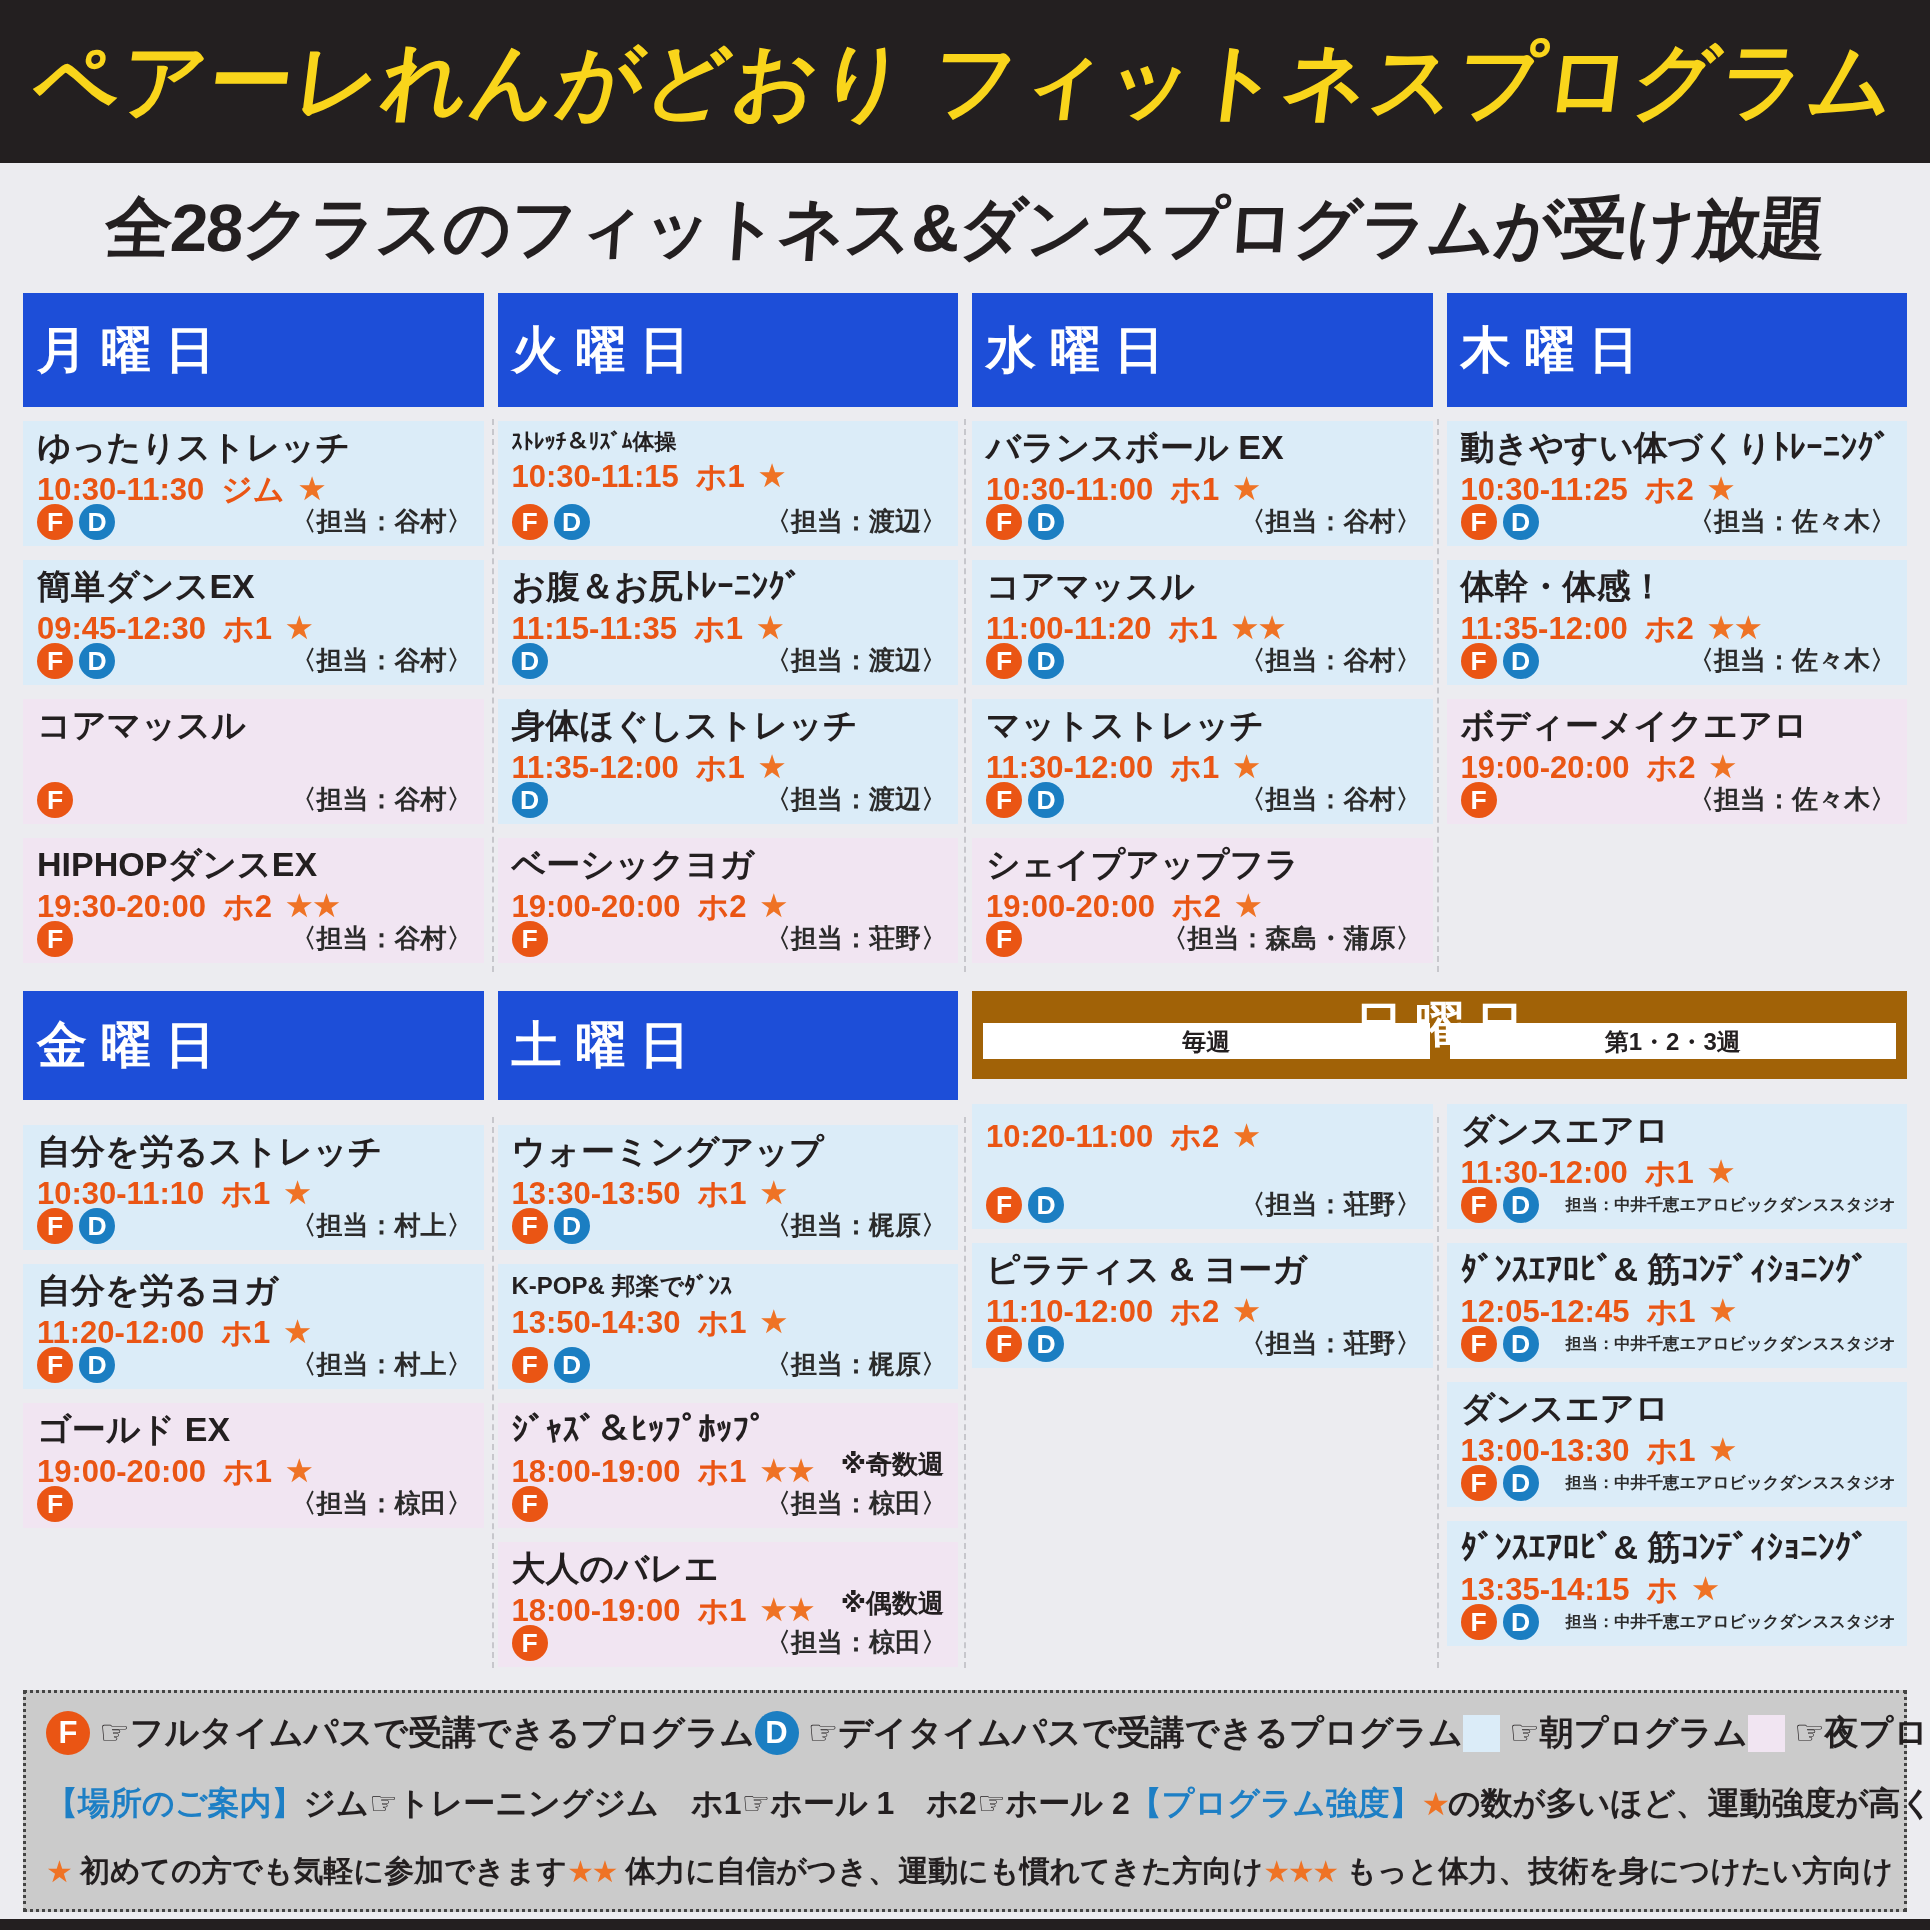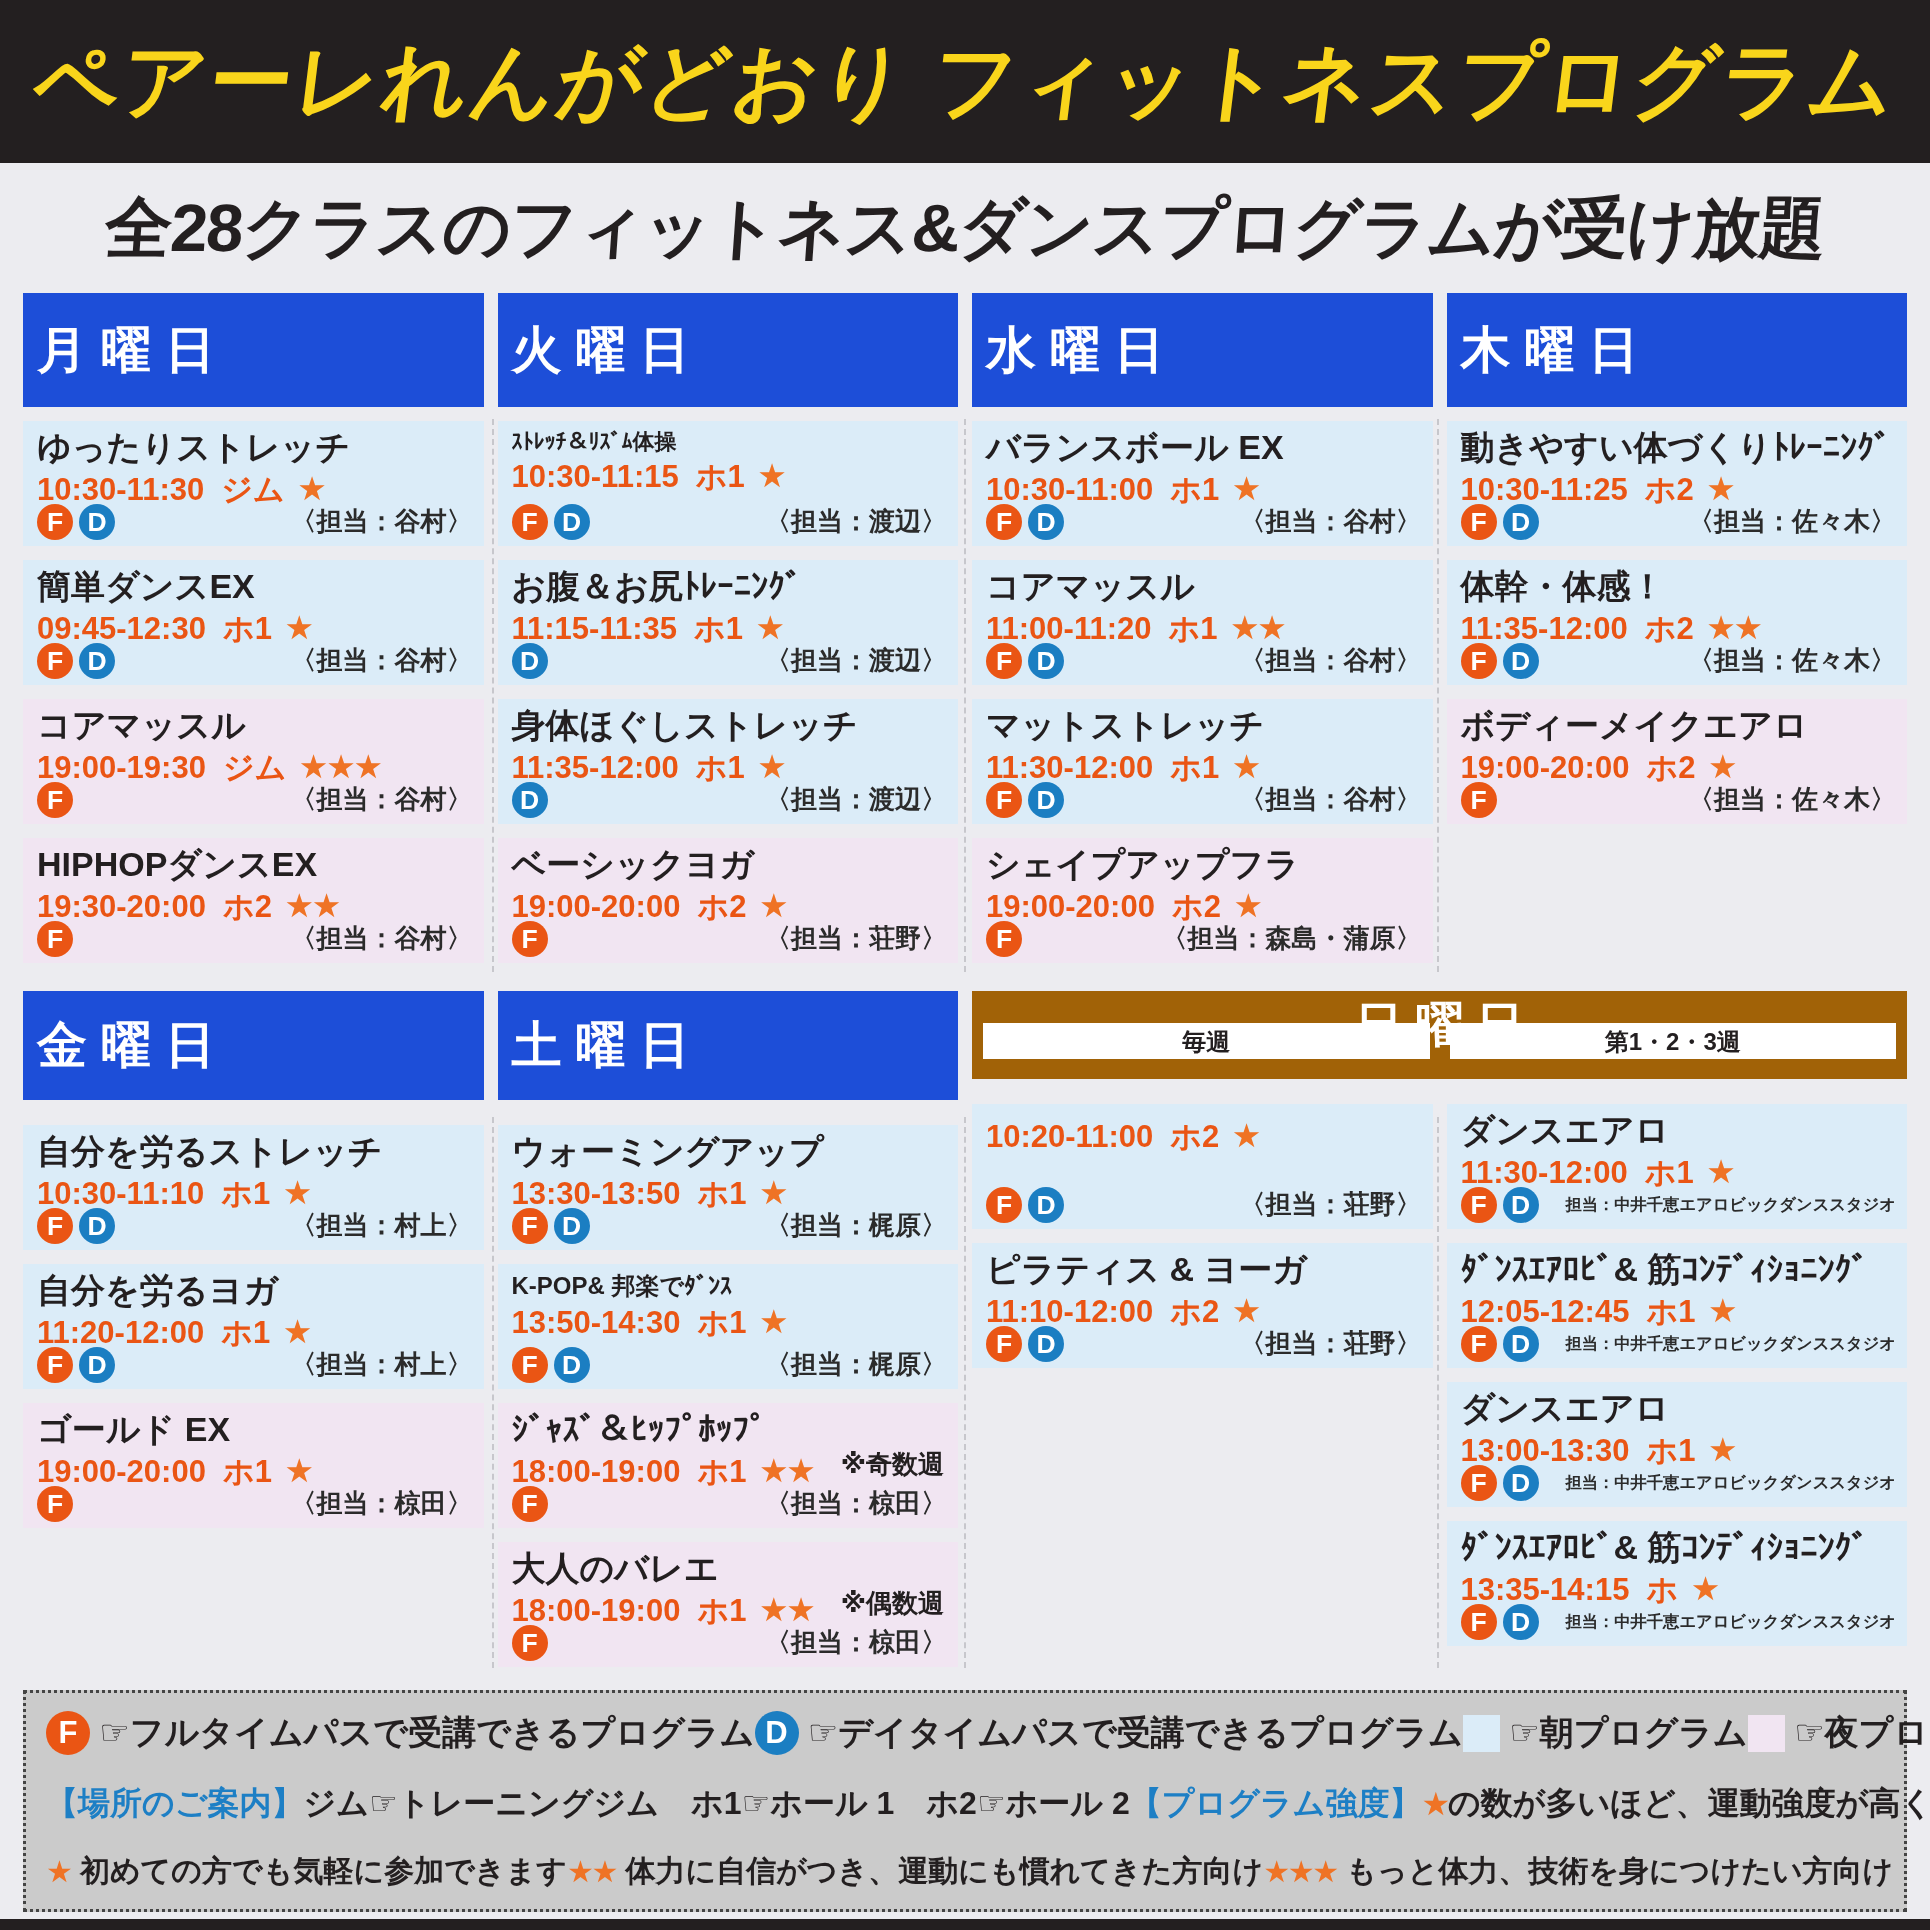--- a/index.html
+++ b/index.html
@@ -105,21 +105,20 @@
             <div class="c-foot">
               <div class="badges">
                 <span class="badge F">F</span>
                 <span class="badge D">D</span>
               </div>
               <div class="instructor">〈担当：谷村〉</div>
             </div>
           </div>
           <div class="card evening">
             <div class="c-title" style="font-size: 34px;">コアマッスル</div>
-            <div class="c-time"><span class="t-time">19:00-19:30</span><span class="t-place">ジム</span><span class="t-stars">★★★</span></div>
             <div class="c-foot">
               <div class="badges">
                 <span class="badge F">F</span>
               </div>
               <div class="instructor">〈担当：谷村〉</div>
             </div>
           </div>
           <div class="card evening">
             <div class="c-title" style="font-size: 34px;">HIPHOPダンスEX</div>
             <div class="c-time"><span class="t-time">19:30-20:00</span><span class="t-place">ホ2</span><span class="t-stars">★★</span></div>

